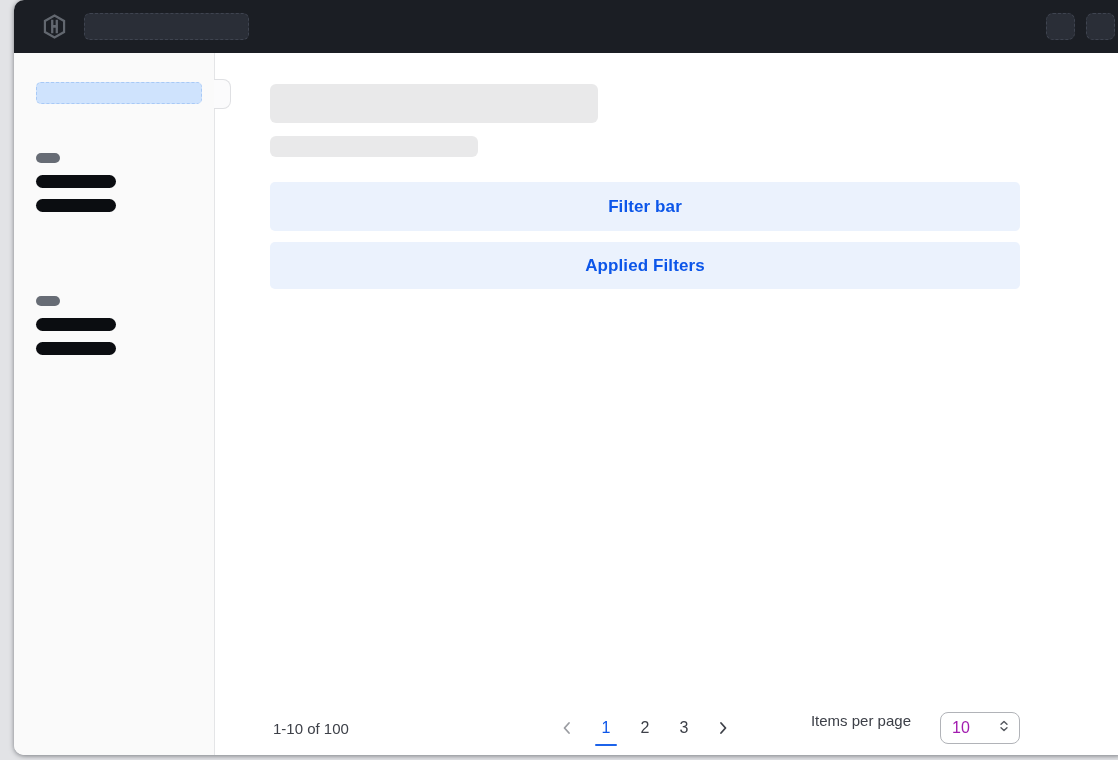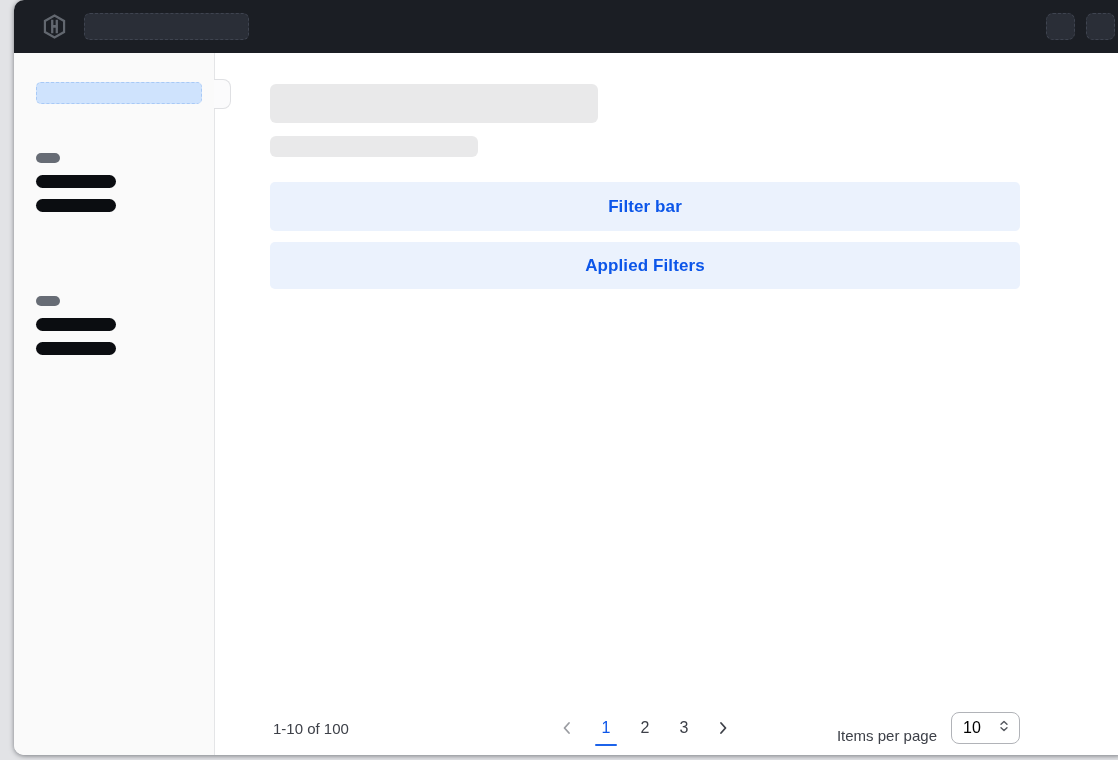--- a/index.html
+++ b/index.html
@@ -116,30 +116,30 @@
   }
   .page-btn.current { color: #0c56e9; }
   .page-btn.current::after {
     content: ""; position: absolute; left: 2px; right: 2px; bottom: 1px;
     height: 2.5px; background: #1c63ea; border-radius: 1px;
   }
   .nav-arrow svg { display: block; }
   .nav-arrow.disabled { cursor: default; }
 
   .per-page {
-    position: absolute; right: 0; display: flex; align-items: flex-end;
+    position: absolute; right: 0; display: flex; align-items: flex-start; gap: 15px;
   }
   .per-page-label { margin-right: 14px; }
   .page-size-select {
-    width: 69px; height: 32px;
+    width: 80px; height: 32px;
     border: 1px solid #b1b3b8; border-radius: 8px;
     background: #fff;
     display: flex; align-items: center; justify-content: space-between;
     padding: 0 8px 0 11px;
-    font-size: 16px; color: #000000;
+    font-size: 16px; color: #a21caf;
     cursor: pointer;
   }
 </style>
 </head>
 <body>
 
 <div class="window">
 
   <header class="topnav">
     <span class="logo">

